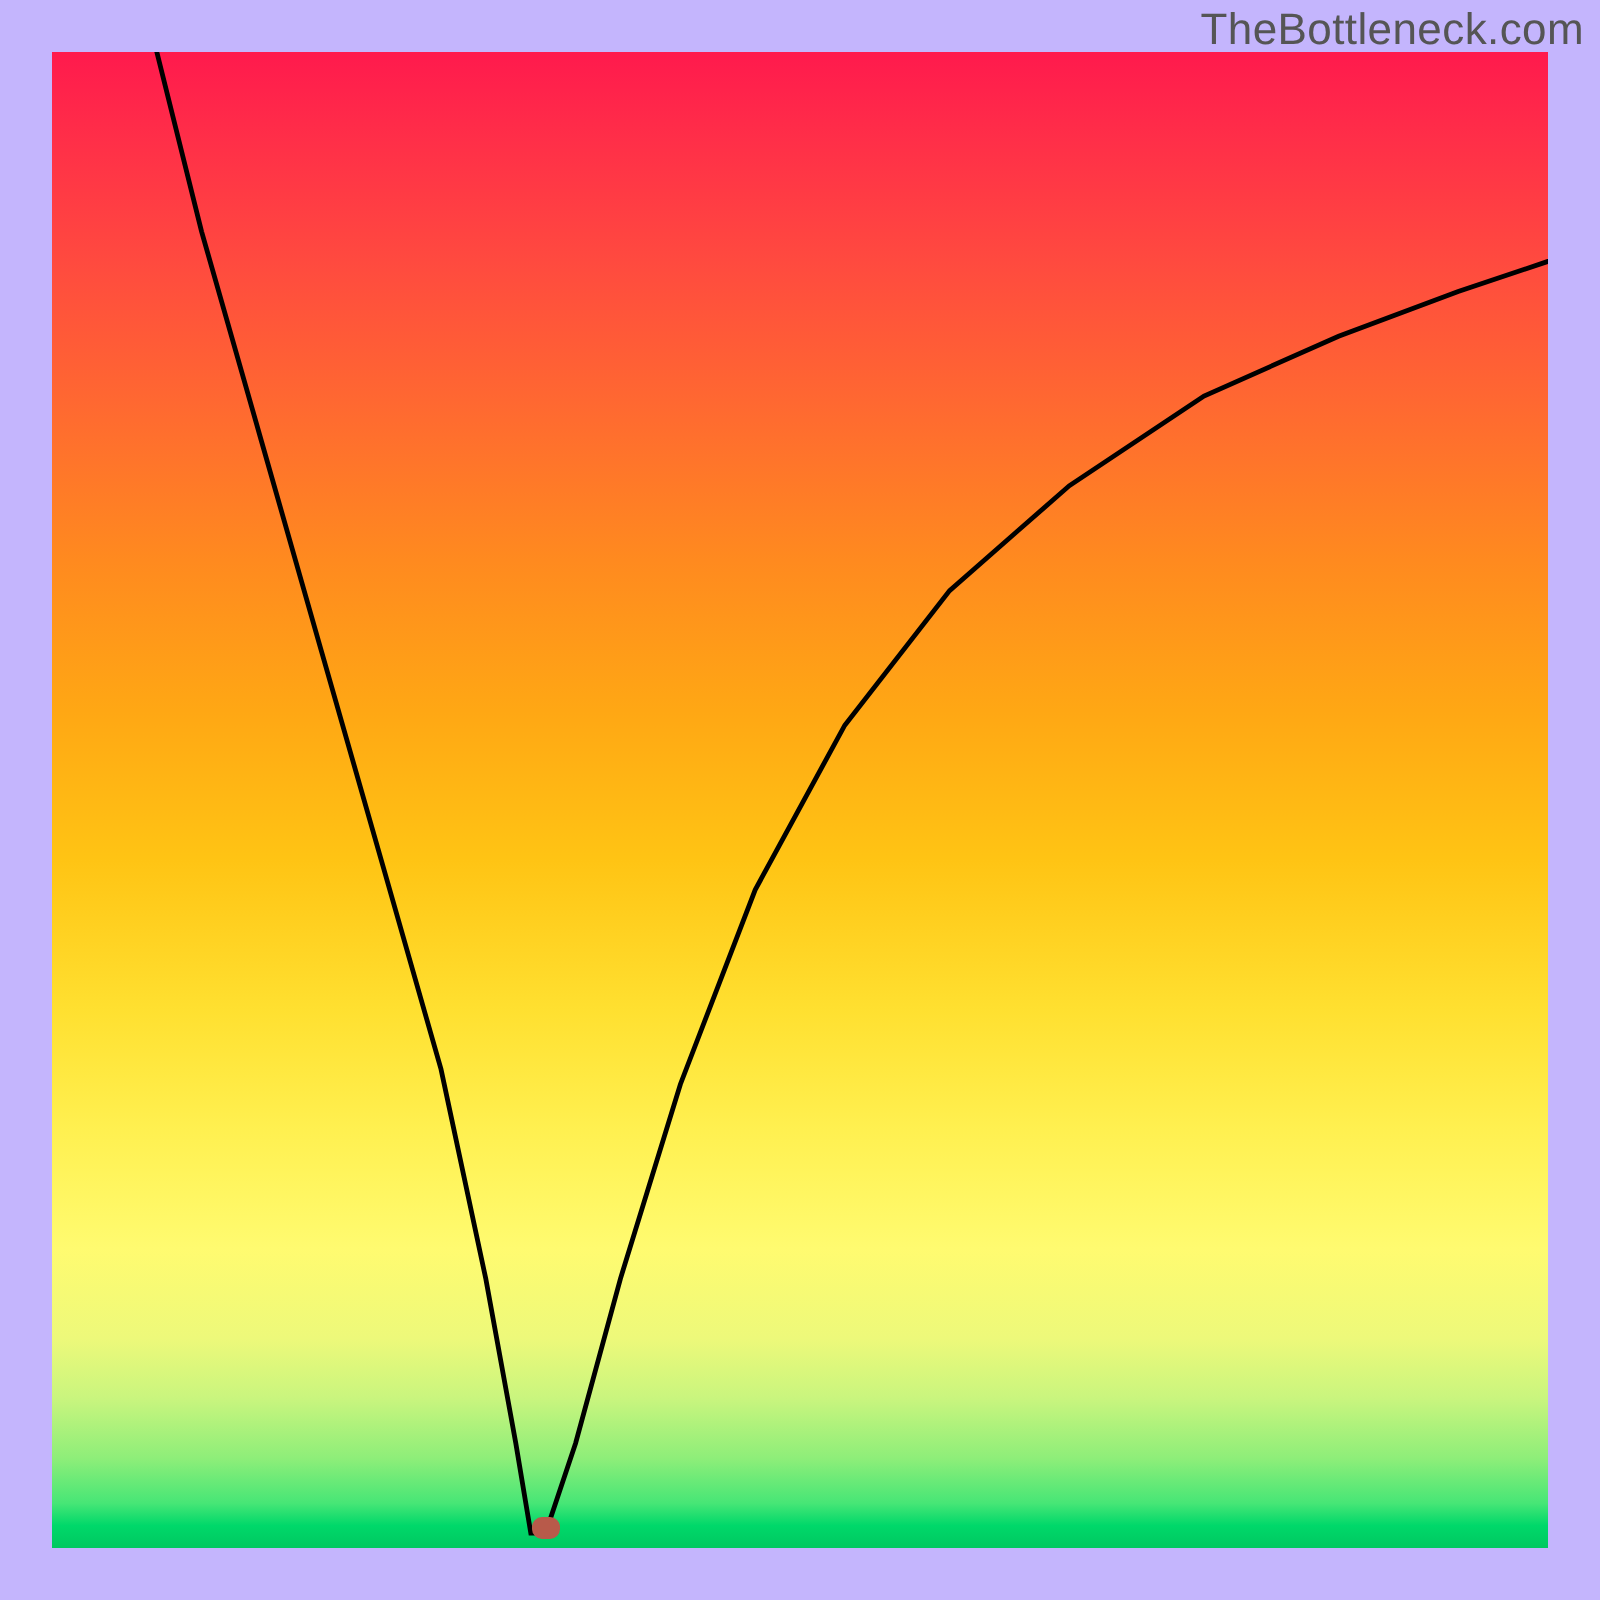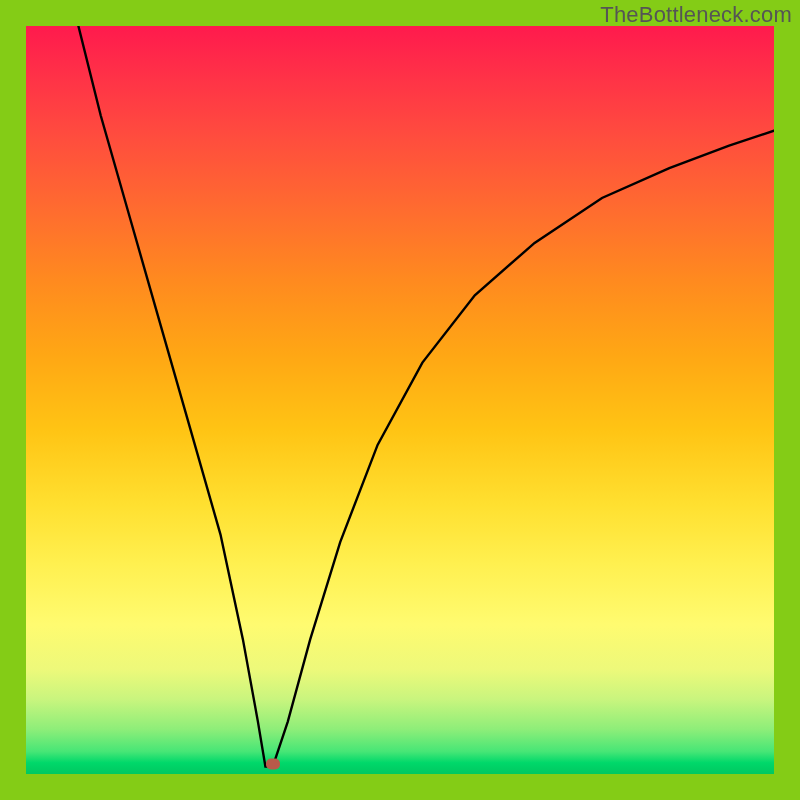--- a/index.html
+++ b/index.html
@@ -8,21 +8,21 @@
     width: 800px;
     height: 800px;
     background: #000;
     font-family: Arial, Helvetica, sans-serif;
     overflow: hidden;
   }
   .frame {
     position: relative;
     width: 800px;
     height: 800px;
-    background: #84cc16;
+    background: #c4b5fd;
   }
   .watermark {
     position: absolute;
     top: 2px;
     right: 8px;
     color: #555;
     font-size: 22px;
     font-weight: 500;
     letter-spacing: 0.2px;
     z-index: 10;

